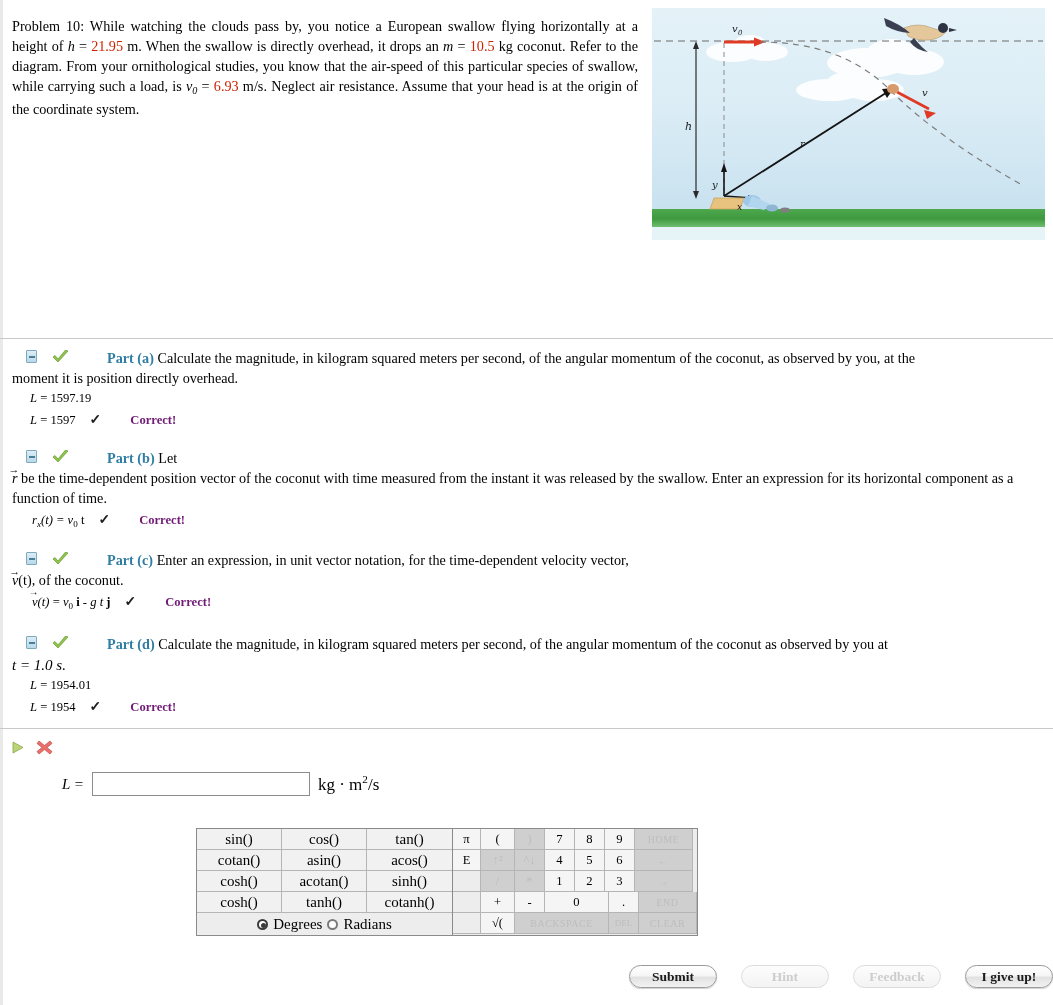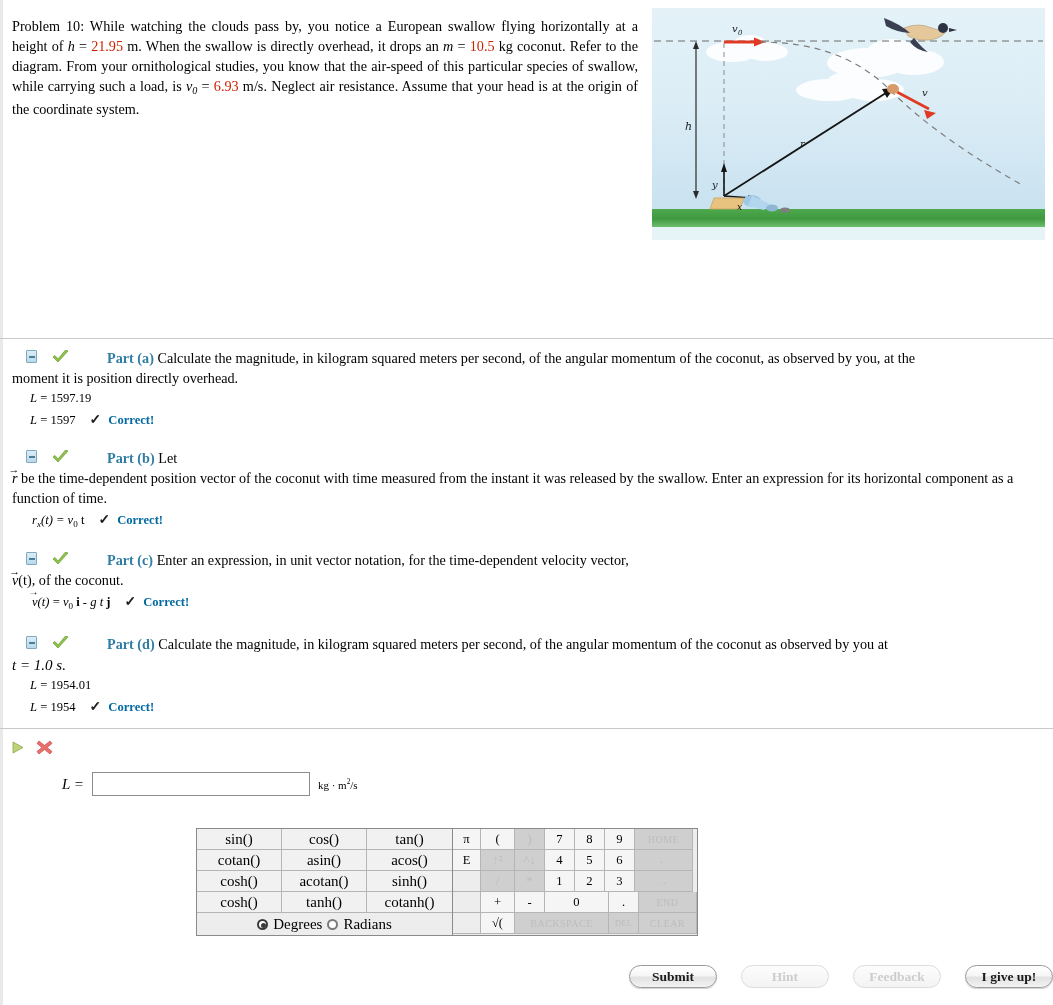--- a/index.html
+++ b/index.html
@@ -84,21 +84,21 @@
 
   .part-title { color: #2f7da3; font-weight: bold; }
   .part-body-indent { padding-left: 107px; display: inline; }
   .cont-line { padding-left: 12px; }
 
   .answer-line {
     padding-left: 30px; font-size: 12.6px; line-height: 1.58;
   }
   .answer-line.deep { padding-left: 32px; }
   .correct {
-    color: #0369a1; font-weight: bold; margin-left: 4px;
+    color: #701a75; font-weight: bold; margin-left: 26px;
   }
   .check-glyph {
     color: #1d1d1d; font-weight: bold; font-size: 14px;
     margin-left: 14px; margin-right: 3px;
   }
   .mono-ans { font-style: italic; }
   .bold-vec { font-weight: bold; font-style: normal; }
 
   
   .answer-input-row {
@@ -112,21 +112,21 @@
     width: 218px; height: 24px;
     border: 1px solid #8c8c8c;
     background: #fff;
     font-family: "Liberation Serif", serif;
     font-size: 14px;
     padding: 0 4px;
     outline: none;
     caret-color: #cc0000;
     color: #cc0000;
   }
-  .ans-unit { font-size: 11px; }
+  .ans-unit { font-size: 17px; }
   .ans-unit sup { font-size: 0.66em; }
 
   
   .calc {
     position: absolute; left: 196px; top: 828px;
     display: flex; align-items: flex-start;
     border: 1px solid #8a8a8a;
     background: #ededed;
   }
   .calc-left { border-right: 1px solid #8a8a8a; }

